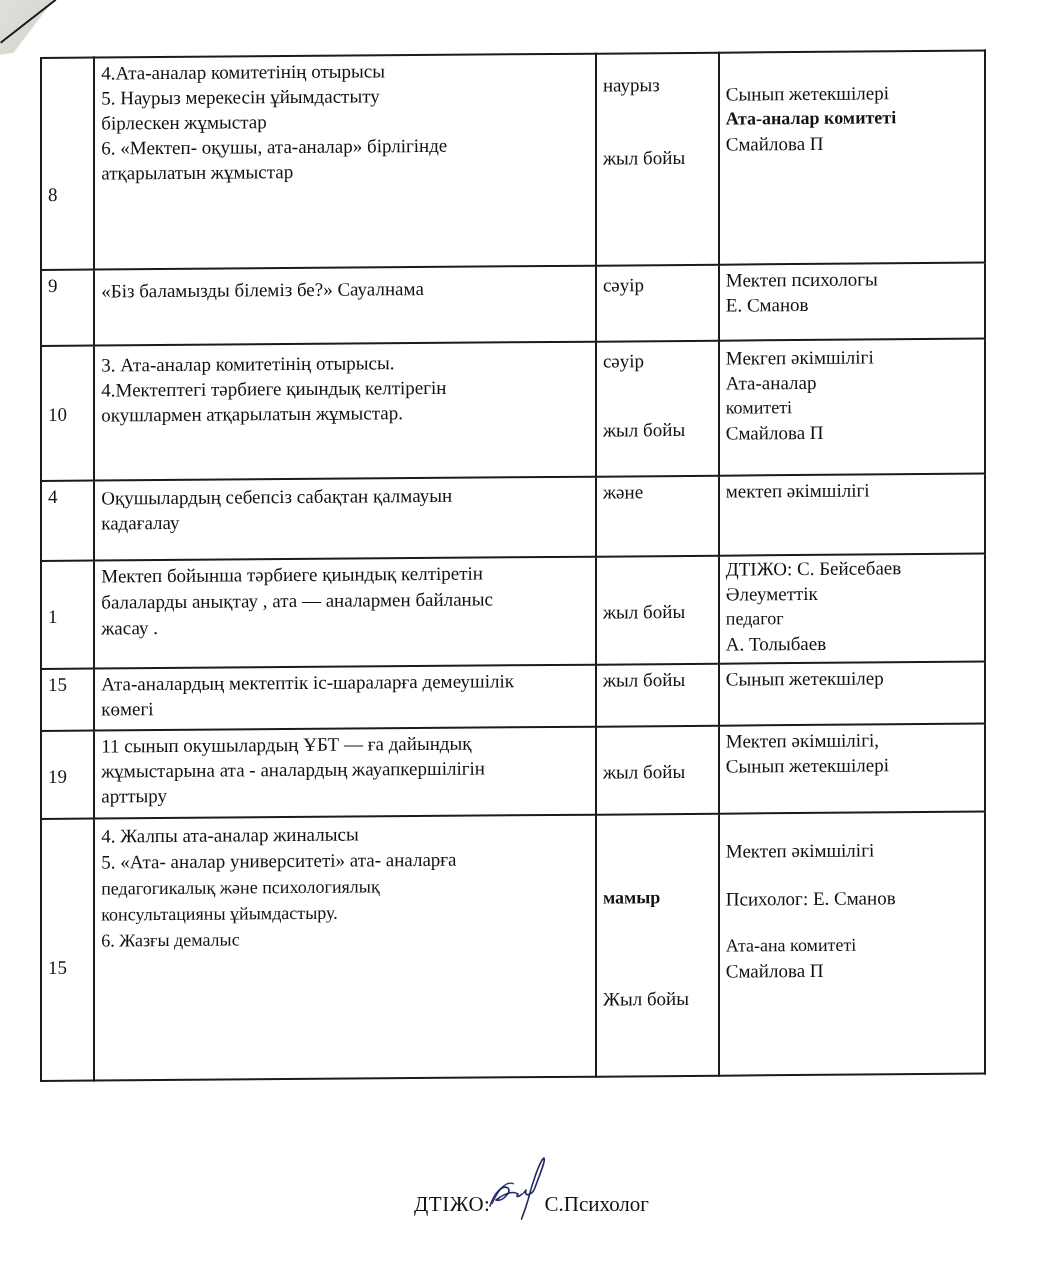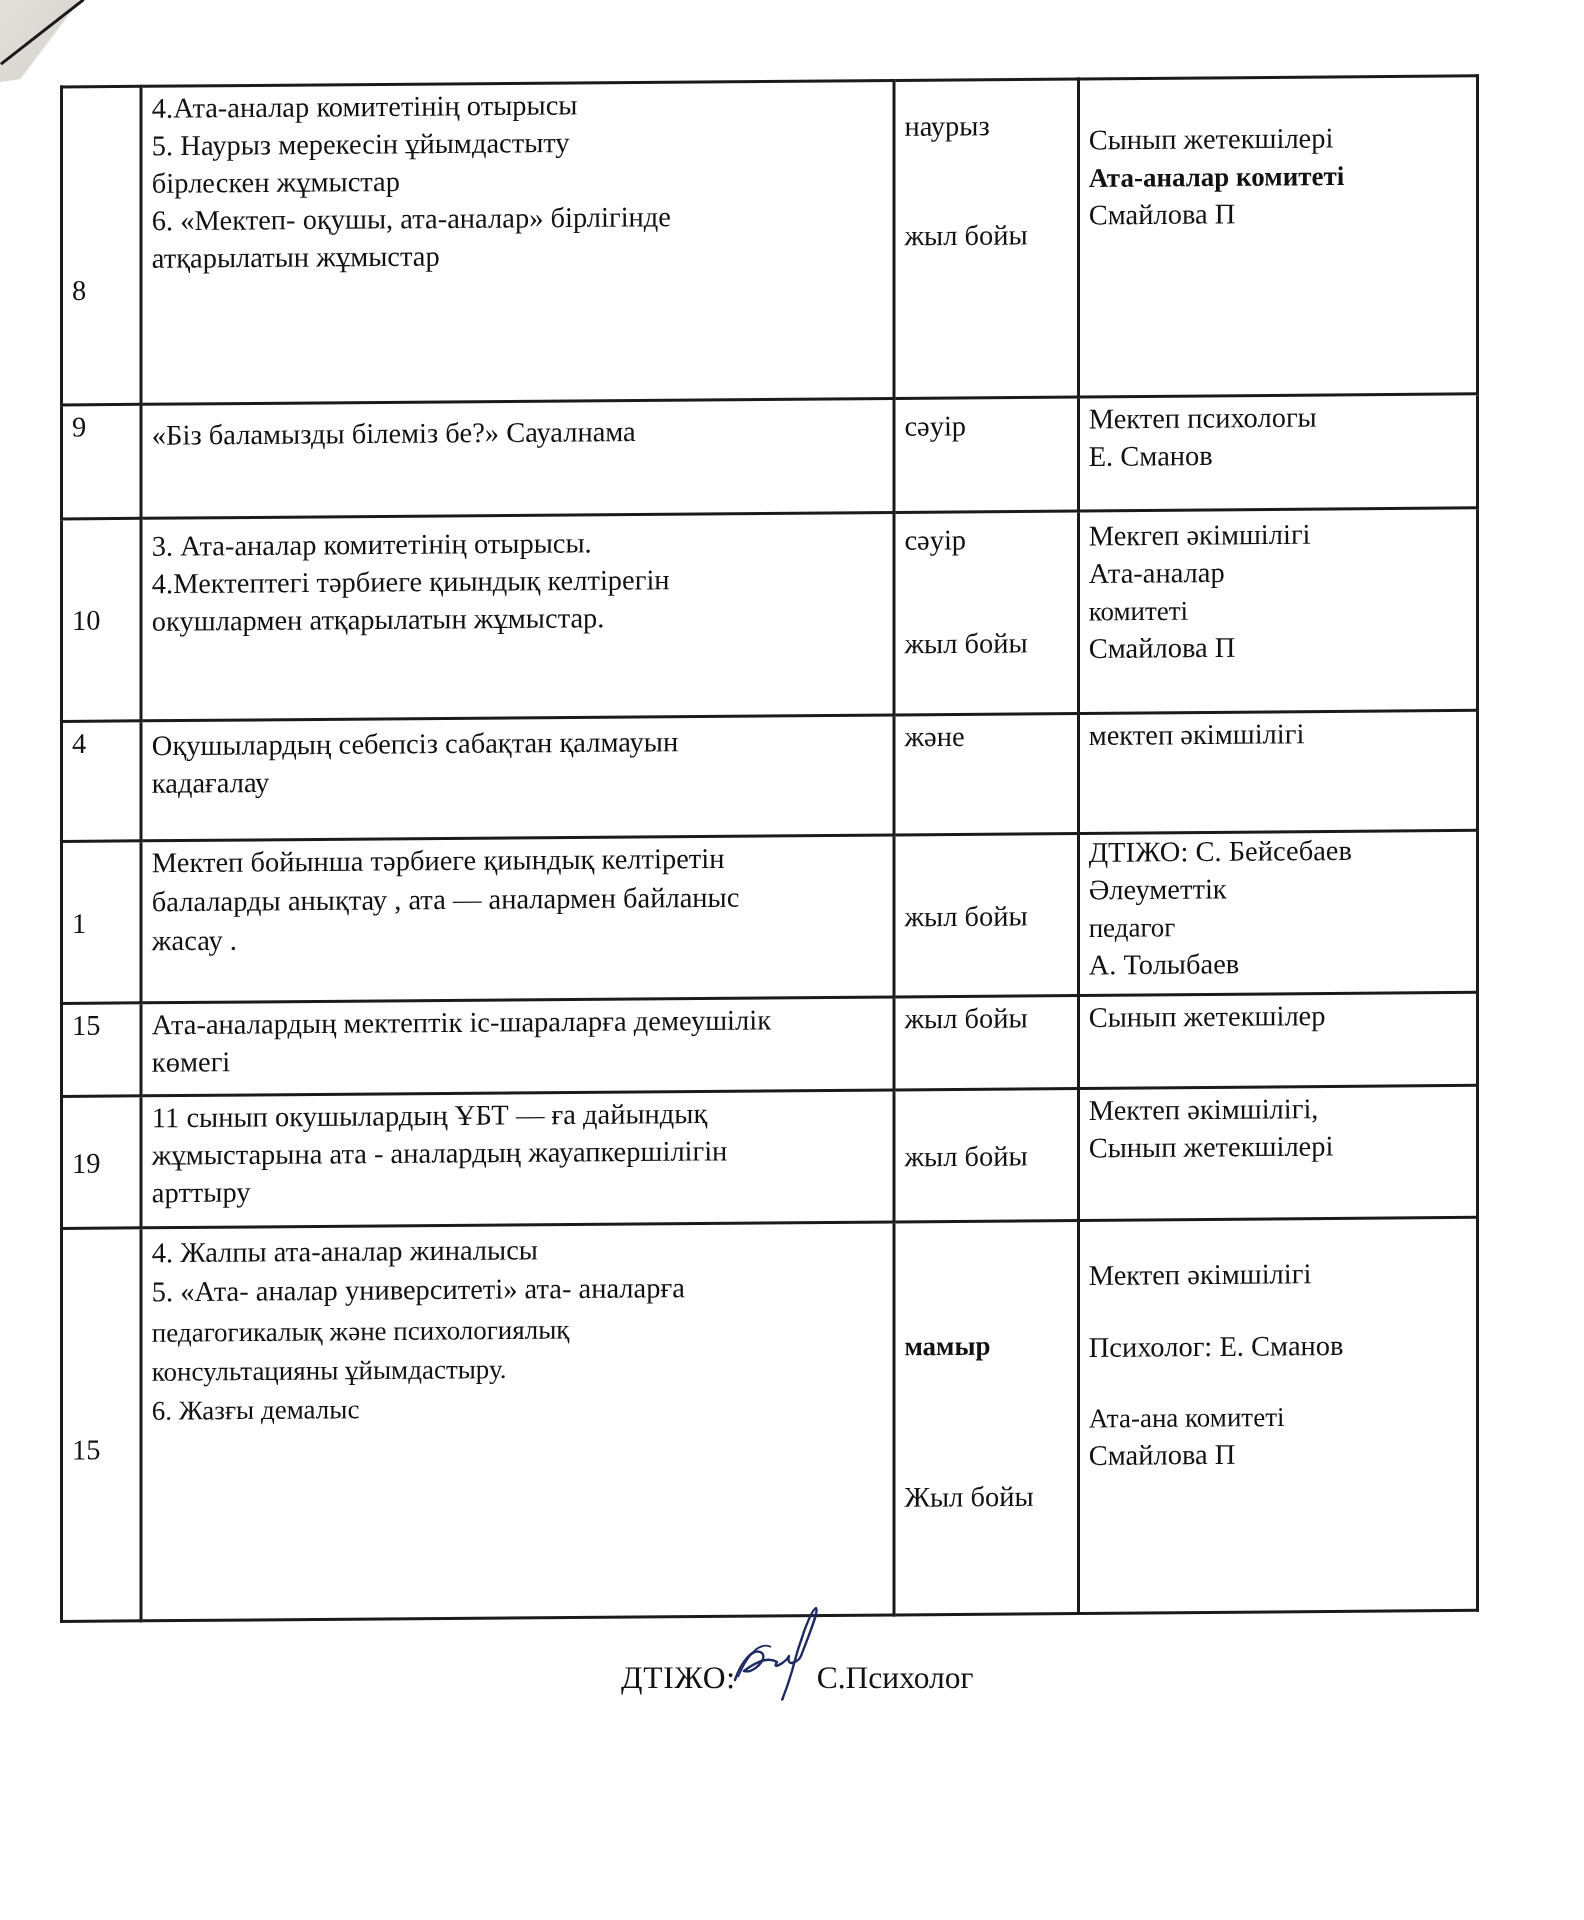--- a/index.html
+++ b/index.html
@@ -63,21 +63,21 @@
     }
     .cell-no.top { vertical-align: top !important; }
 
     .line { display: block; }
     .bold { font-weight: bold; font-size: 18px; }
     .small { font-size: 18px; }
 
     .footer-signature {
       position: absolute;
       left: 414px;
-      top: 1098px;
+      top: 1184px;
       font-size: 21px;
       display: flex;
       align-items: center;
     }
     .sig-title { letter-spacing: 0.5px; }
     .sig-scribble {
       width: 64px;
       height: 70px;
       margin: -30px -4px 0 -6px;
     }

